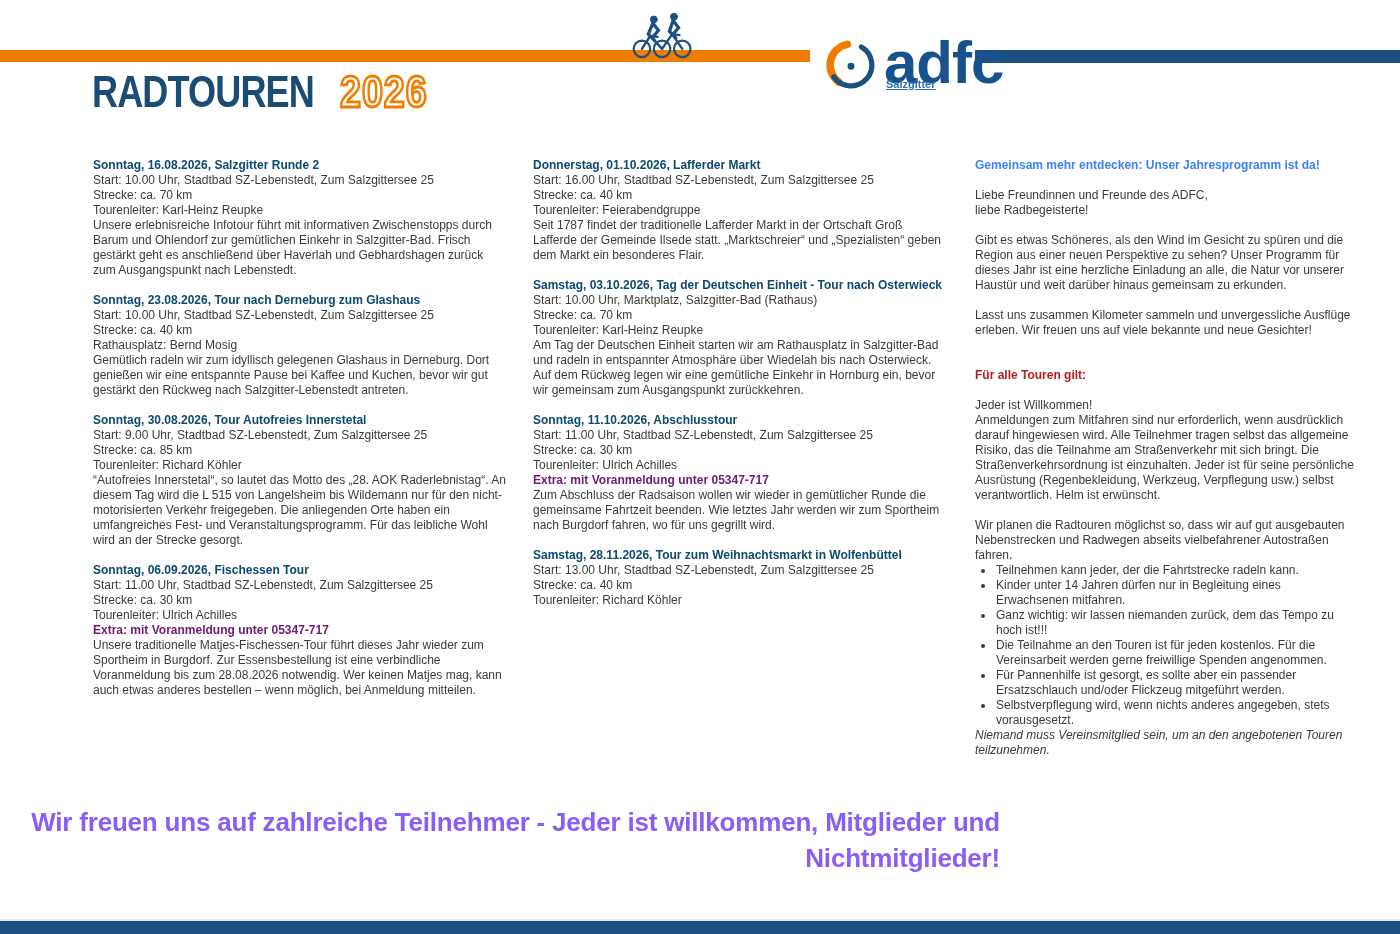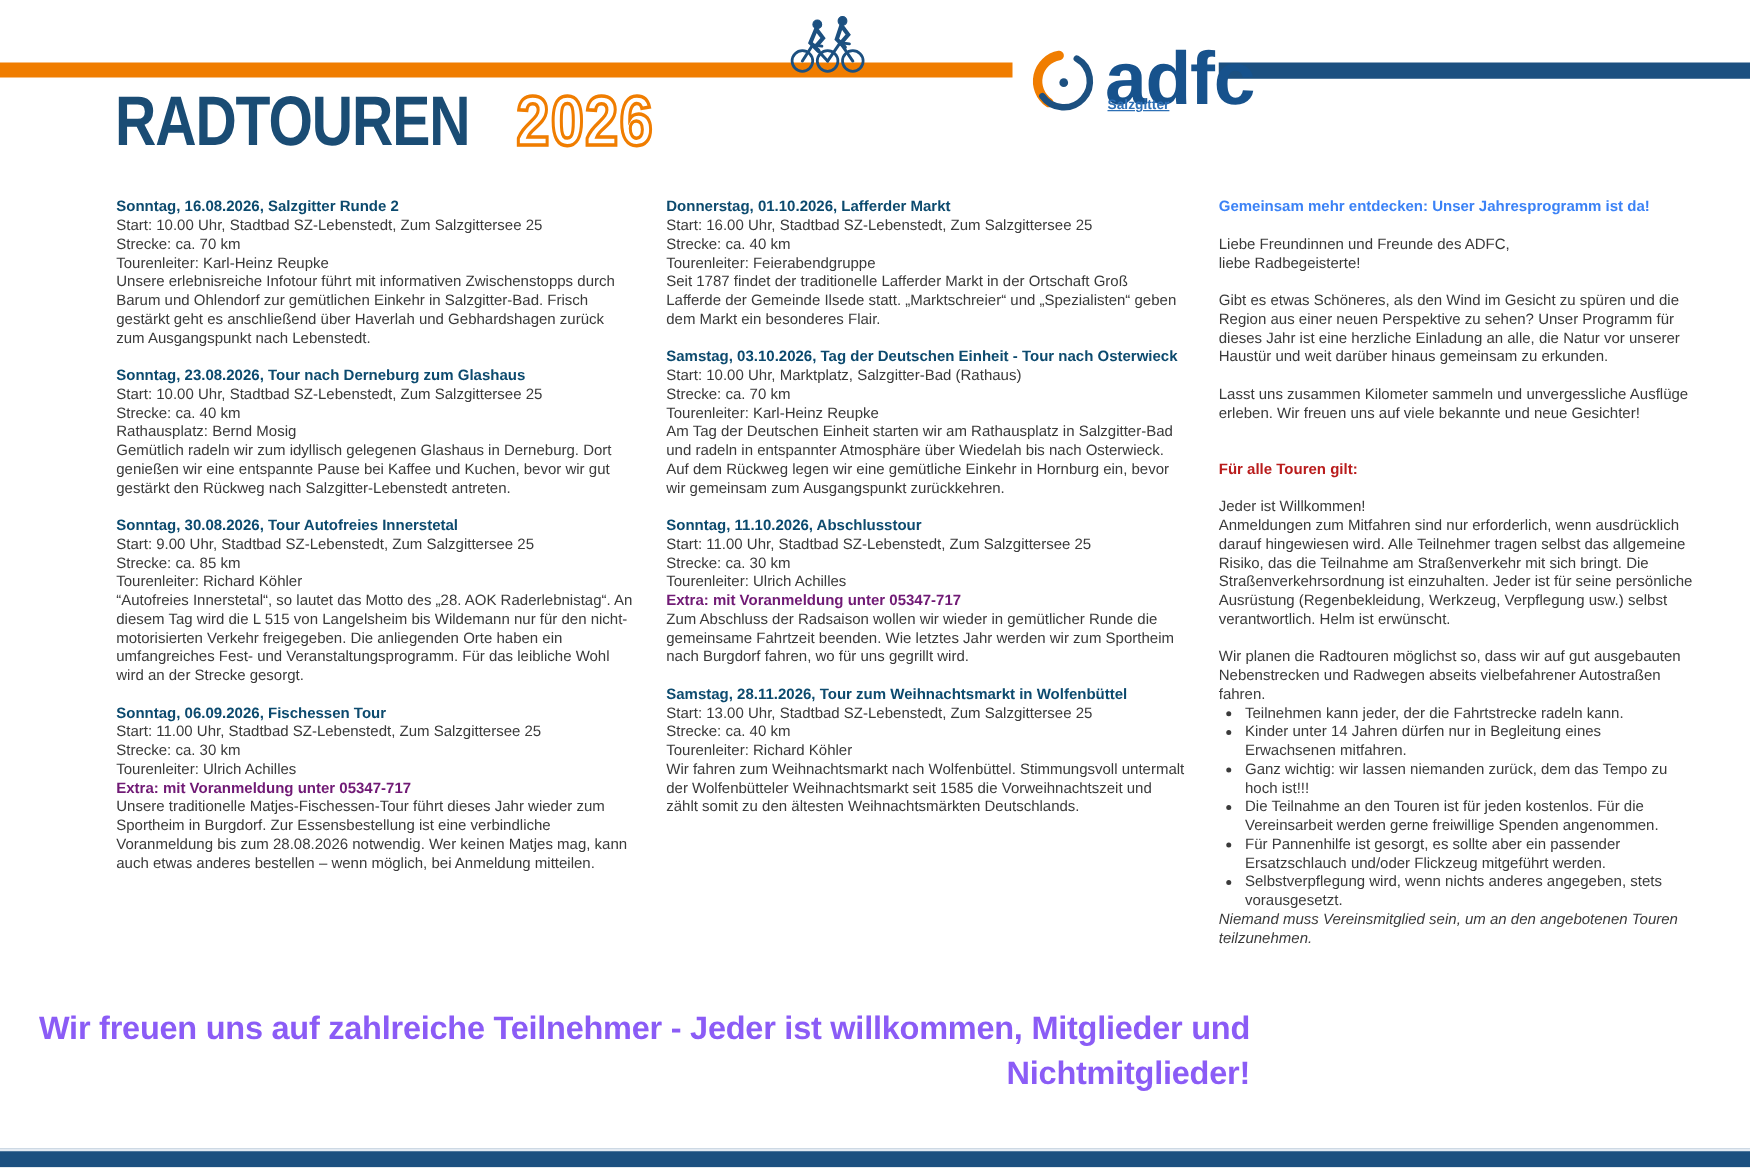--- a/index.html
+++ b/index.html
@@ -13,21 +13,21 @@
   
   .cyclists{position:absolute;left:630px;top:12px;width:66px;height:48px;}
 
   
   .logo{position:absolute;left:822px;top:34px;width:180px;height:62px;}
   .logo-wheel{position:absolute;left:0;top:2px;width:58px;height:58px;}
   .logo-word{position:absolute;left:62px;top:-6px;font-size:60px;font-weight:bold;color:#17528C;letter-spacing:-1px;}
   .logo-sub{position:absolute;left:64px;top:44px;font-size:11px;font-weight:bold;color:#2D6FB5;text-decoration:underline;}
 
   
-  .title{position:absolute;left:92px;top:74px;font-size:52px;font-weight:900;line-height:1;white-space:nowrap;}
+  .title{position:absolute;left:92px;top:74px;font-size:41px;font-weight:900;line-height:1;white-space:nowrap;}
   .title-main{display:inline-block;color:#1A4C74;transform:scaleX(.88) scaleY(1.08);transform-origin:left bottom;letter-spacing:-1px;}
   .title-year{display:inline-block;color:#ffffff;-webkit-text-stroke:2.6px #F07D00;transform:scaleX(.92) scaleY(1.08);transform-origin:left bottom;letter-spacing:1px;margin-left:-16px;}
 
   
   .col{position:absolute;top:158px;font-size:12px;line-height:15px;}
   #col1{left:93px;width:416px;}
   #col2{left:533px;width:416px;}
   #col3{left:975px;width:380px;}
 
   .tour{margin-bottom:15px;}
@@ -157,21 +157,20 @@
         <div class="tour-extra">Extra: mit Voranmeldung unter 05347-717</div>
         <div class="tour-desc">Zum Abschluss der Radsaison wollen wir wieder in gemütlicher Runde die gemeinsame Fahrtzeit beenden. Wie letztes Jahr werden wir zum Sportheim nach Burgdorf fahren, wo für uns gegrillt wird.</div>
       </div>
 
       <div class="tour">
         <div class="tour-title">Samstag, 28.11.2026, Tour zum Weihnachtsmarkt in Wolfenbüttel</div>
         <div class="tour-line">Start: 13.00 Uhr, Stadtbad SZ-Lebenstedt, Zum Salzgittersee 25</div>
         <div class="tour-line">Strecke: ca. 40 km</div>
         <div class="tour-line">Tourenleiter: Richard Köhler</div>
 
-        <div class="tour-desc">Wir fahren zum Weihnachtsmarkt nach Wolfenbüttel. Stimmungsvoll untermalt der Wolfenbütteler Weihnachtsmarkt seit 1585 die Vorweihnachtszeit und zählt somit zu den ältesten Weihnachtsmärkten Deutschlands.</div>
       </div>
     </div>
 
   <div class="col" id="col3">
     <div class="info-heading">Gemeinsam mehr entdecken: Unser Jahresprogramm ist da!</div>
     <p class="info-p">Liebe Freundinnen und Freunde des ADFC,
 liebe Radbegeisterte!</p>
     <p class="info-p">Gibt es etwas Schöneres, als den Wind im Gesicht zu spüren und die Region aus einer neuen Perspektive zu sehen? Unser Programm für dieses Jahr ist eine herzliche Einladung an alle, die Natur vor unserer Haustür und weit darüber hinaus gemeinsam zu erkunden.</p>
     <p class="info-p">Lasst uns zusammen Kilometer sammeln und unvergessliche Ausflüge erleben. Wir freuen uns auf viele bekannte und neue Gesichter!</p>
     <div class="info-heading2">Für alle Touren gilt:</div>

